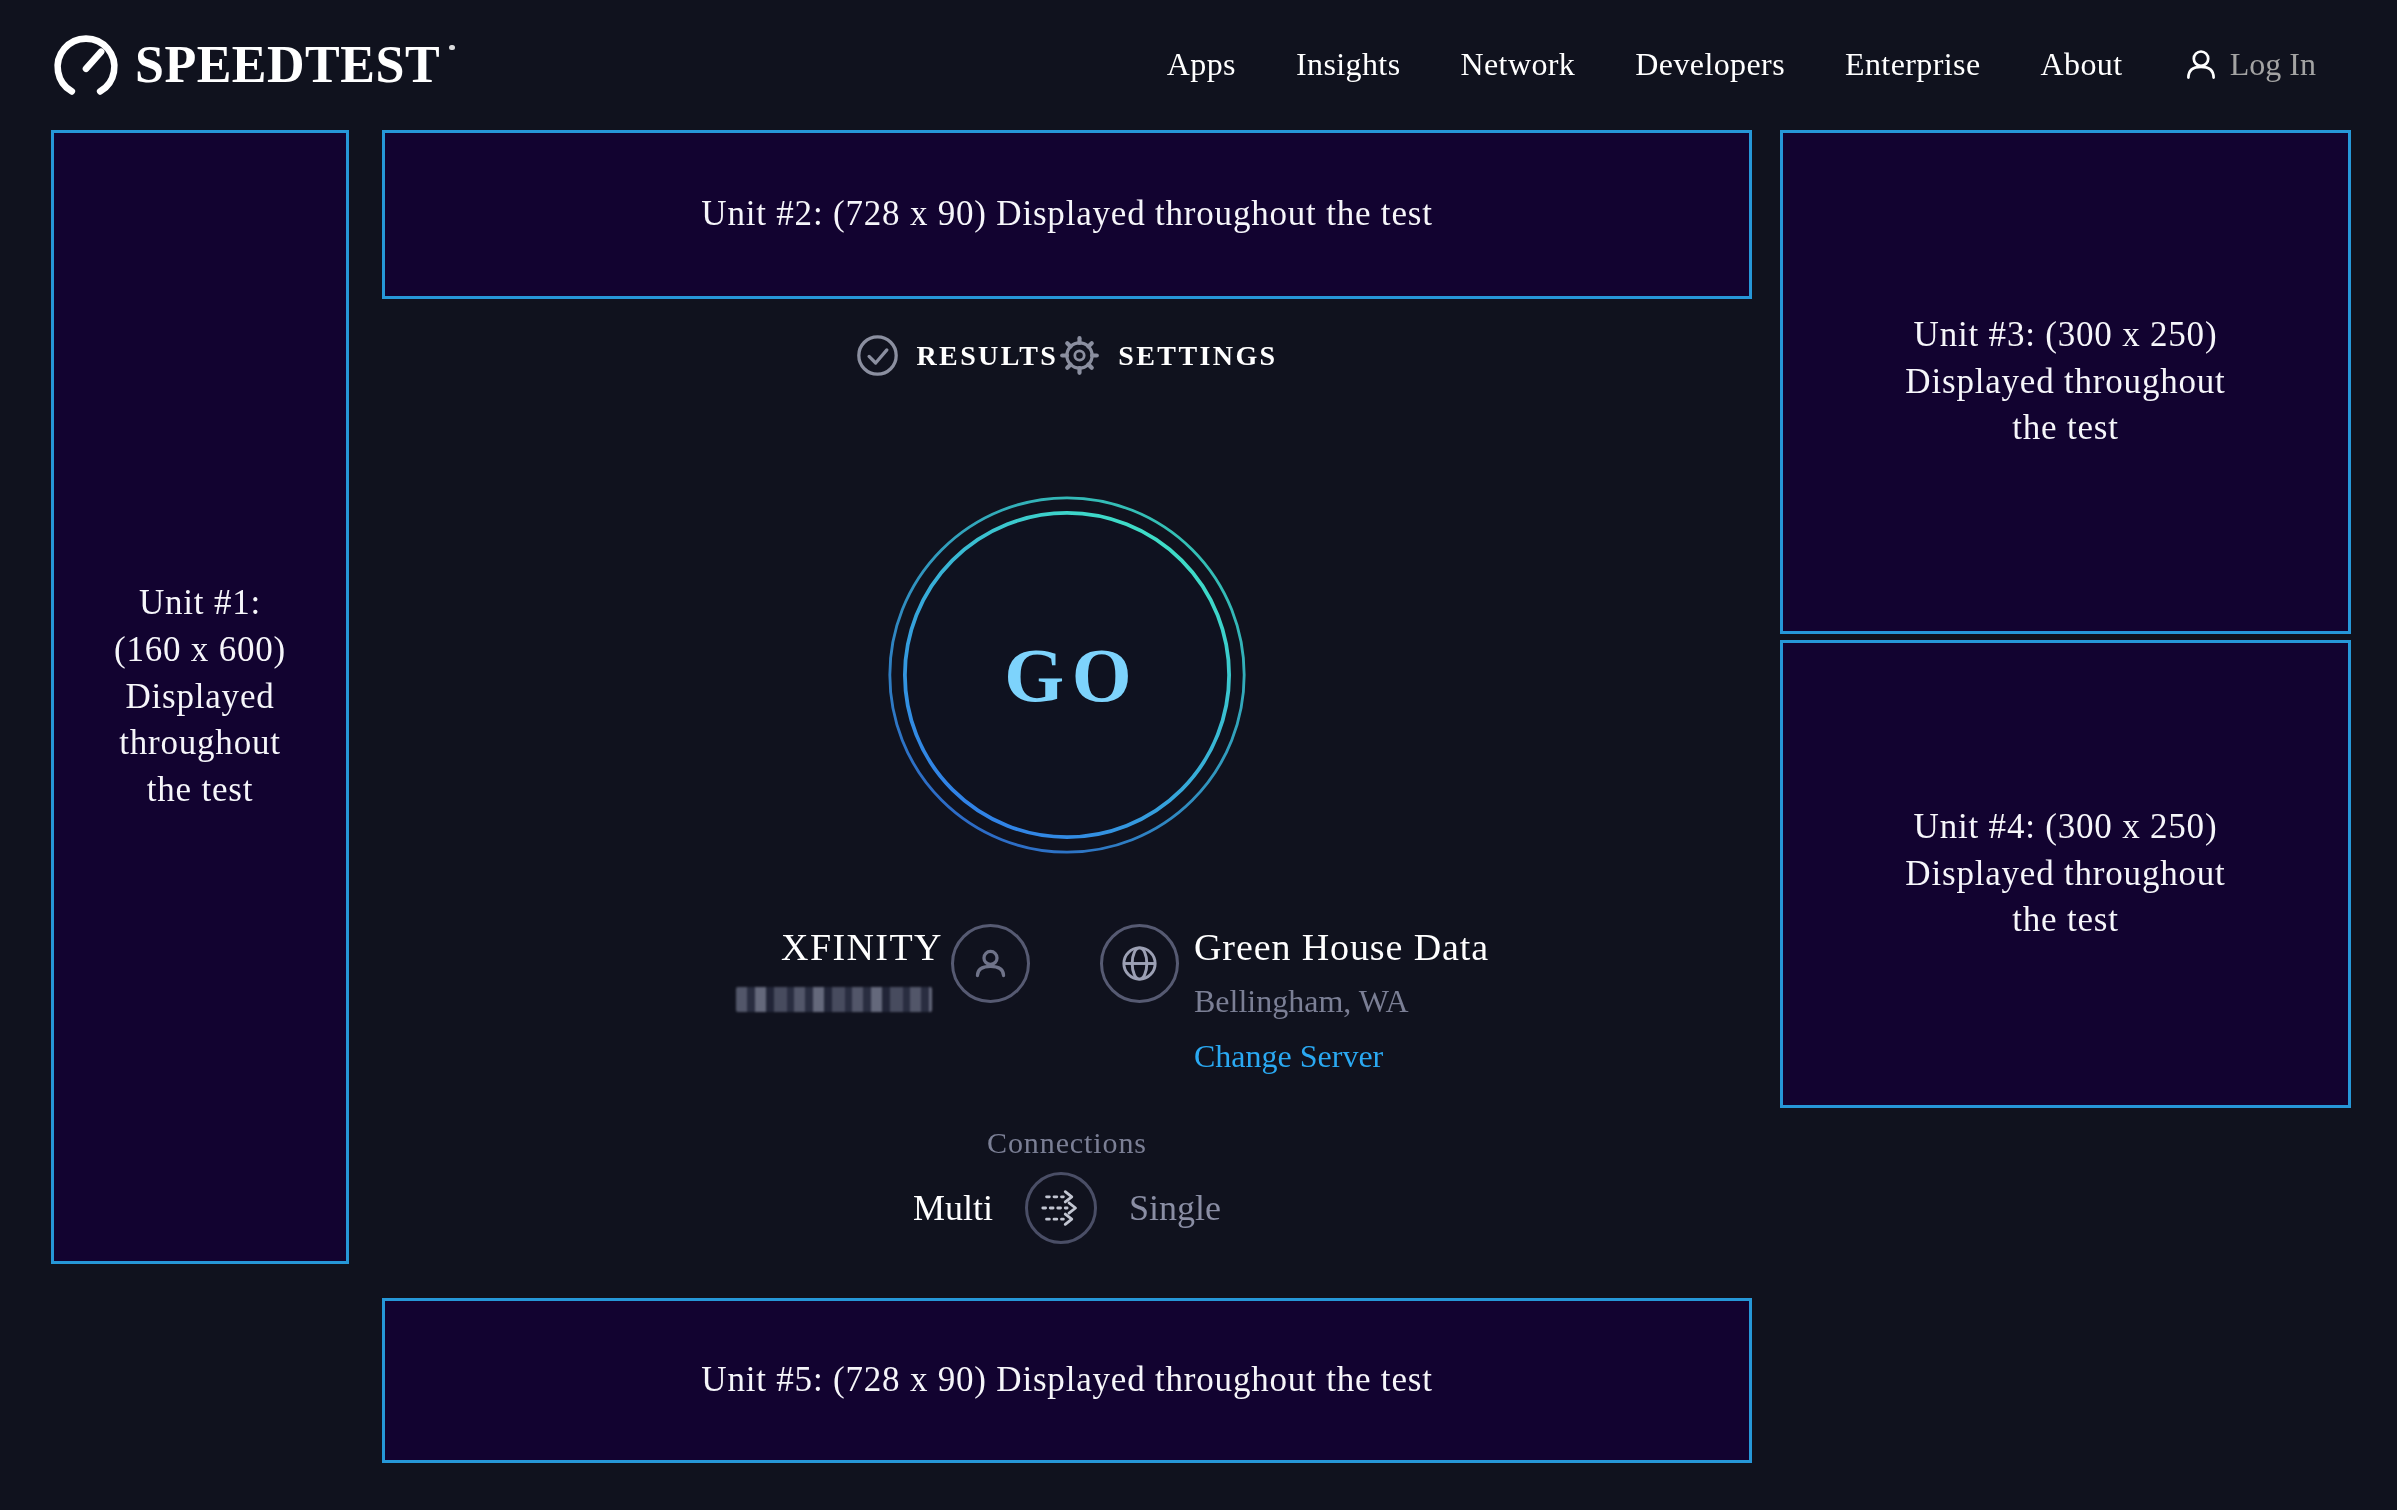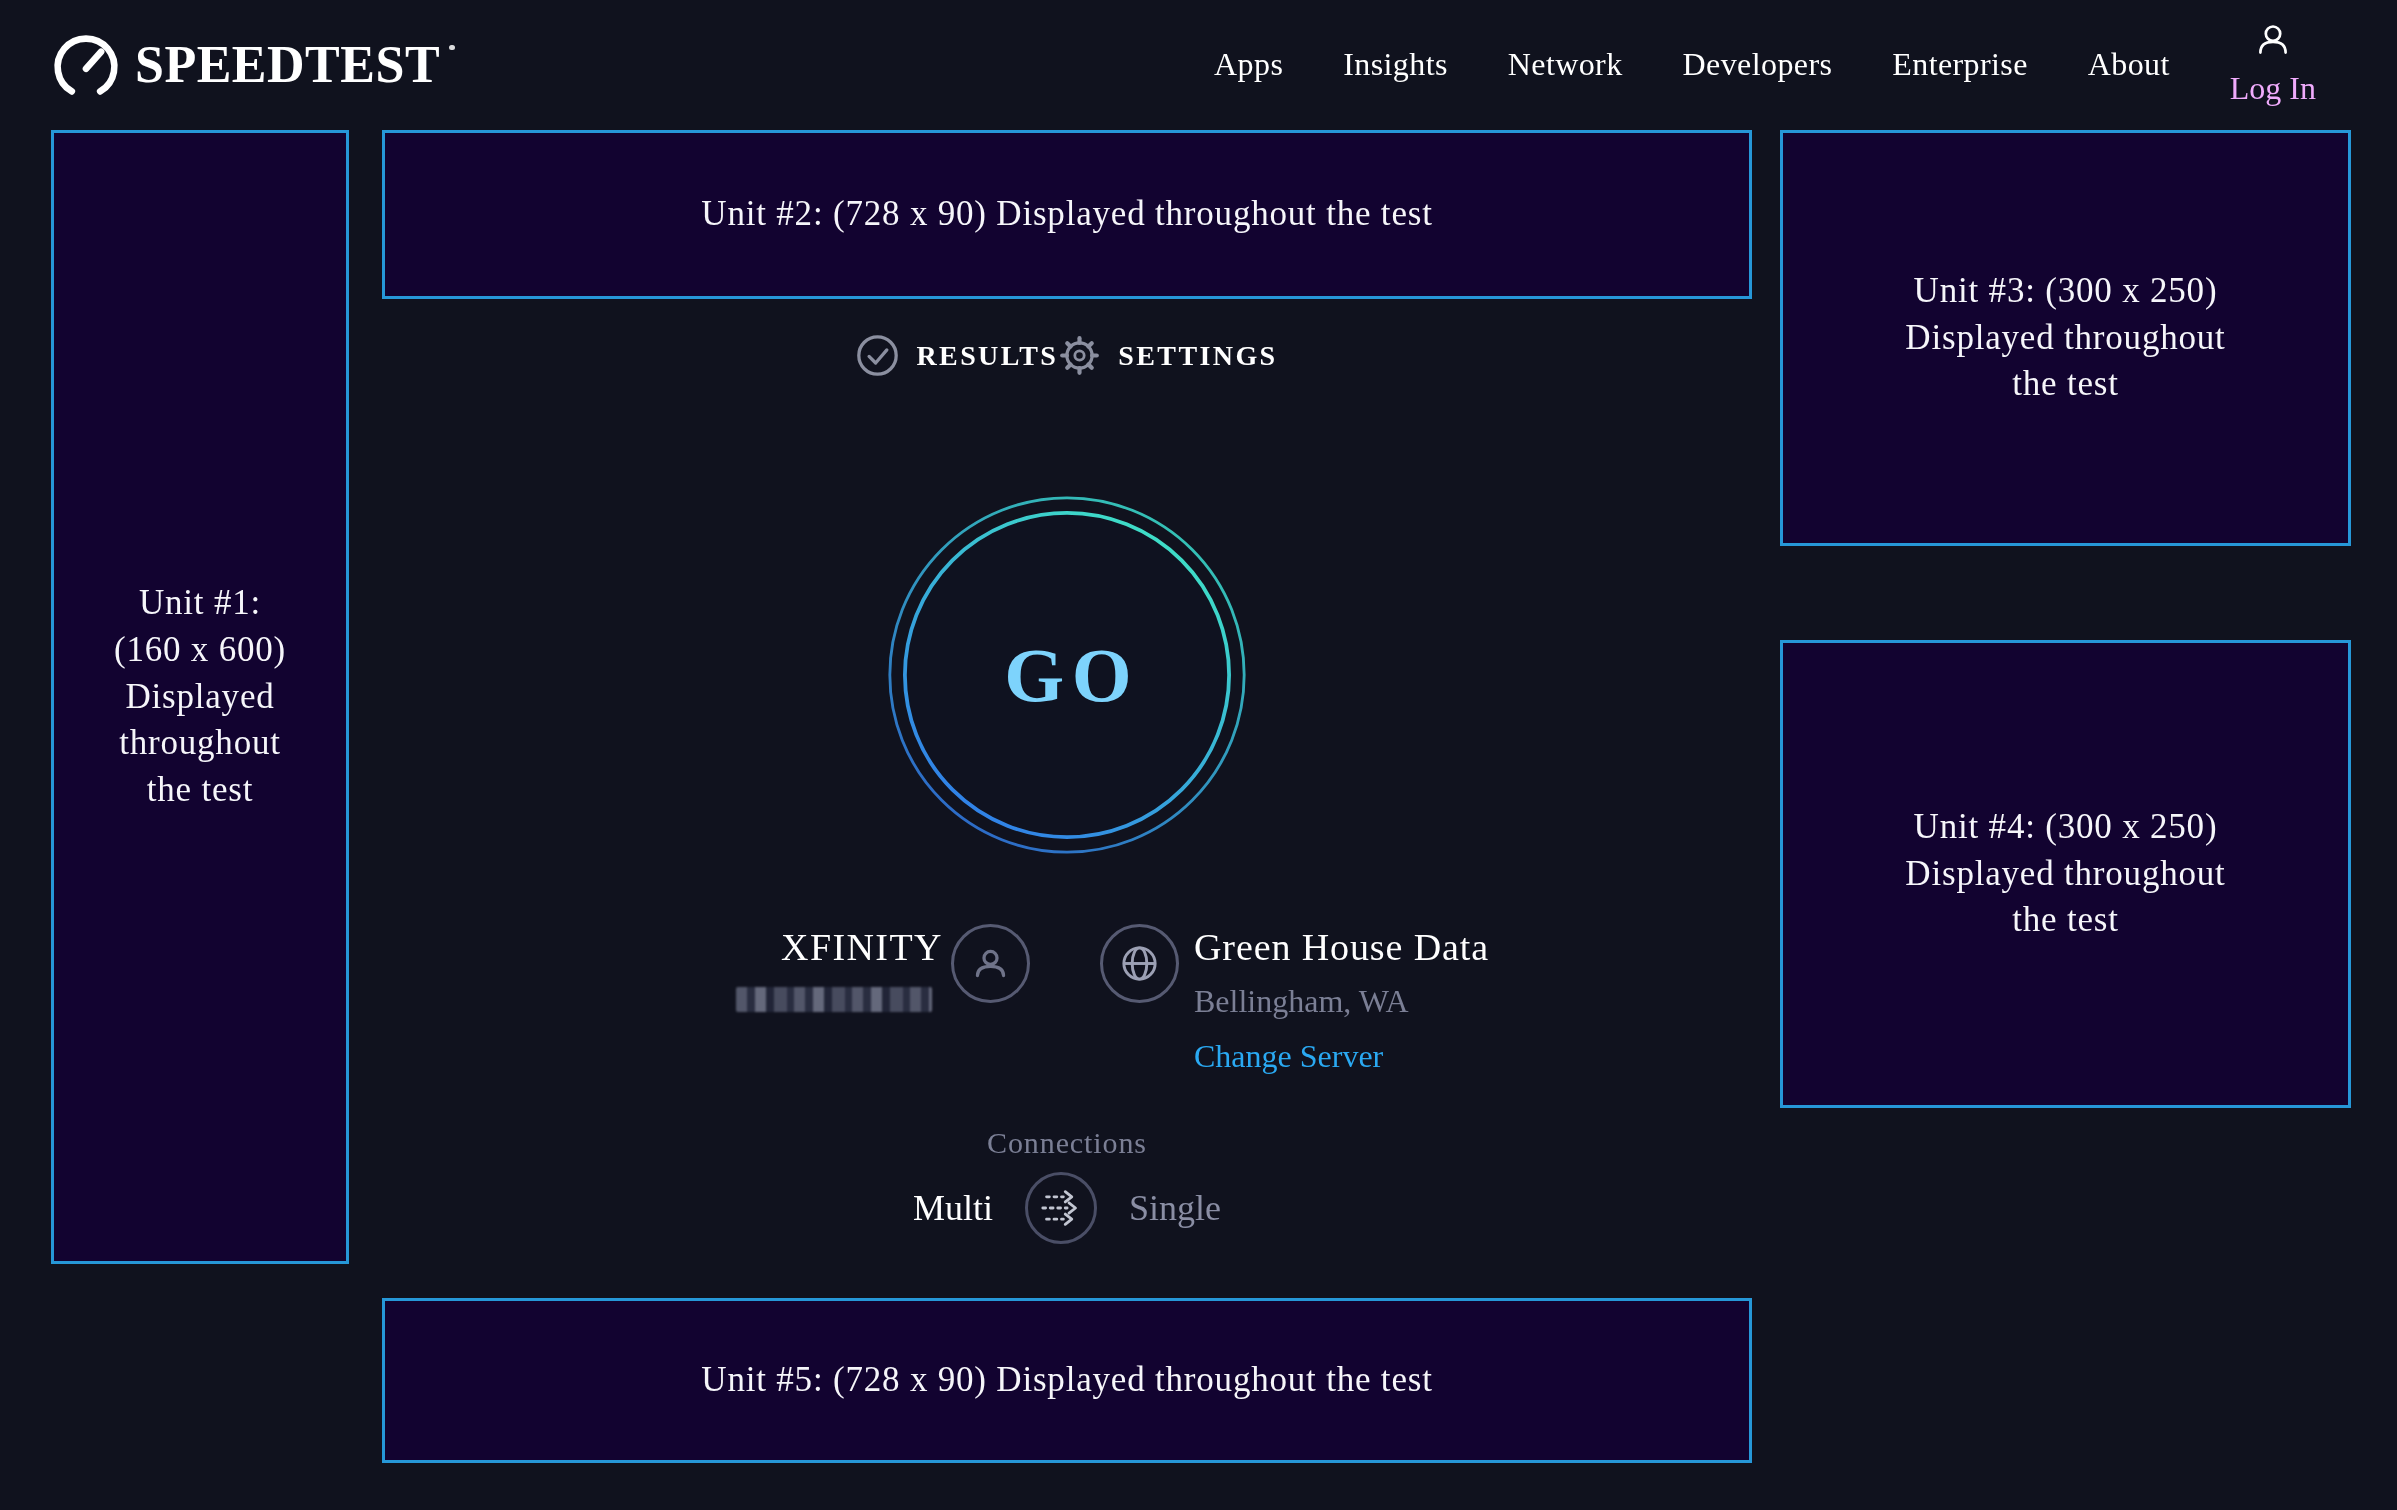--- a/index.html
+++ b/index.html
@@ -10,32 +10,32 @@
     -webkit-font-smoothing:antialiased;
   }
   
   .header { position:absolute; top:0; left:0; width:100%; height:129px; }
   .logo { position:absolute; left:52px; top:50%; transform:translateY(-50%);
           display:flex; align-items:center; gap:15px; color:#ffffff; cursor:pointer; }
   .logo-text { font-size:52px; font-weight:700; letter-spacing:0.5px; position:relative; line-height:1; }
   .logo-tm { position:absolute; top:1.9px; right:-11.3px; width:5.6px; height:5.6px; border-radius:50%; background:#ffffff; opacity:.85; }
   .nav { position:absolute; right:81px; top:0; height:129px; display:flex; align-items:center; gap:60px; }
   .nav-item { color:#ffffff; font-size:32px; letter-spacing:0.4px; cursor:pointer; white-space:nowrap; }
-  .login { display:flex; align-items:center; gap:11.3px; color:#f0abfc; font-size:32px; cursor:pointer;flex-direction:column; }
+  .login { display:flex; align-items:center; gap:11.3px; color:#a3a3a3; font-size:32px; cursor:pointer; }
 
   
   .ad {
     position:absolute; background:#120330; border:3.8px solid #2697d8; box-sizing:border-box;
     display:flex; flex-direction:column; align-items:center; justify-content:center;
     color:#f6f6fa; font-size:35px; line-height:1.34; letter-spacing:0.8px; text-align:center;
     cursor:pointer;
   }
   .ad-unit1 { left:51px;   top:130px;  width:298px;  height:1134px; }
   .ad-unit2 { left:382px;  top:130px;  width:1370px; height:169px;  }
-  .ad-unit3 { left:1780px; top:130px;  width:571px;  height:416px;  }
+  .ad-unit3 { left:1780px; top:130px;  width:571px;  height:504px;  }
   .ad-unit4 { left:1780px; top:640px;  width:571px;  height:468px;  }
   .ad-unit5 { left:382px;  top:1298px; width:1370px; height:165px;  }
 
   
   .tabs { position:absolute; left:382px; top:334px; width:1370px;
           display:flex; justify-content:center; align-items:center; }
   .tab { display:flex; align-items:center; gap:17px; color:#ffffff;
          font-size:28px; font-weight:700; letter-spacing:2.4px; cursor:pointer; }
 
   

